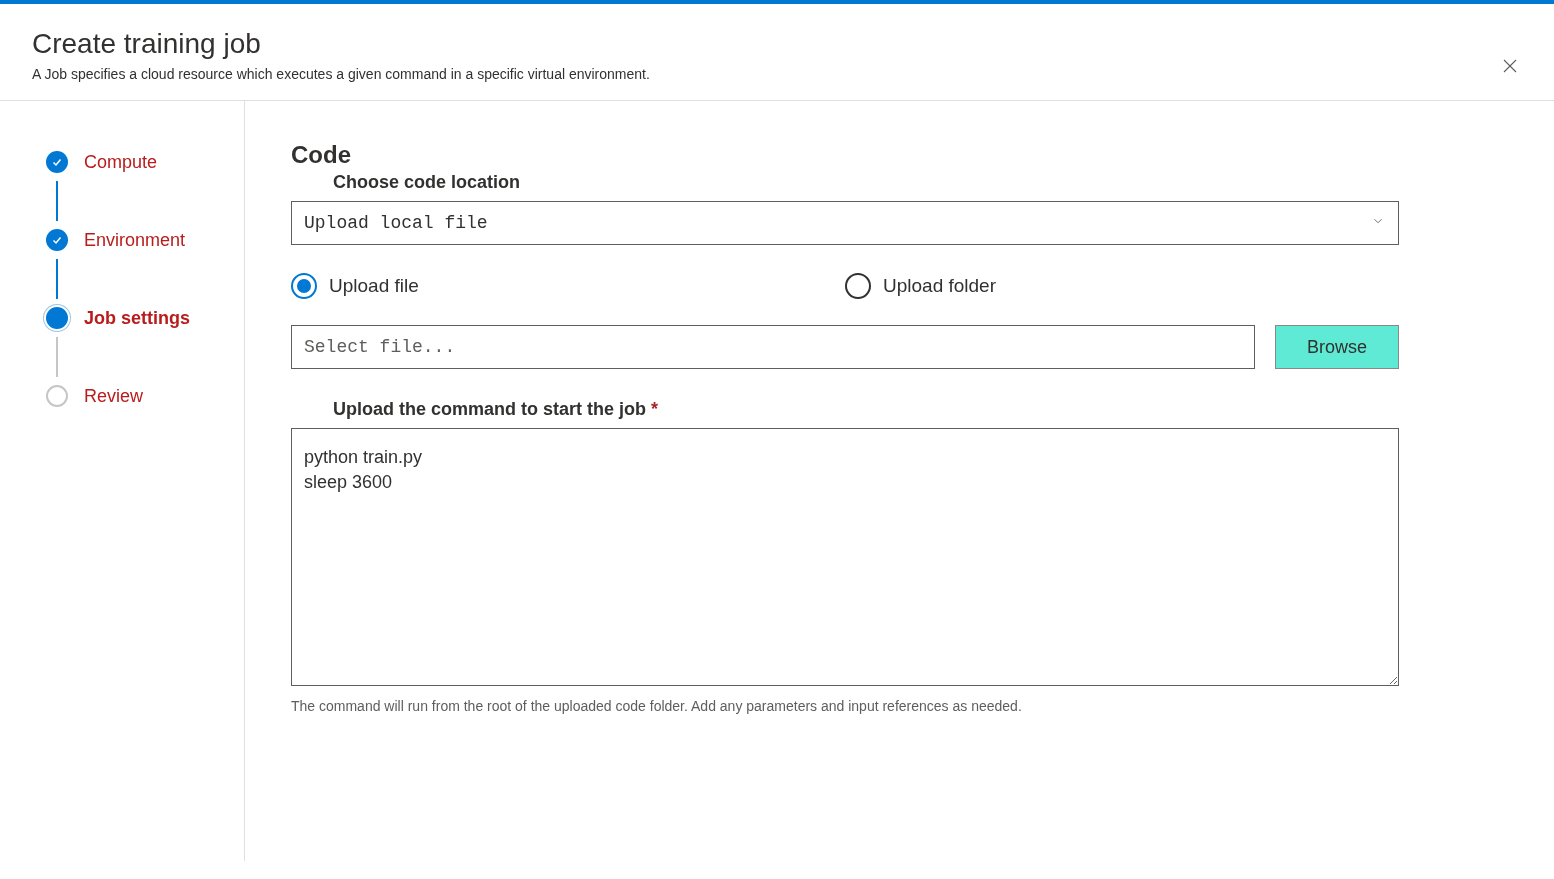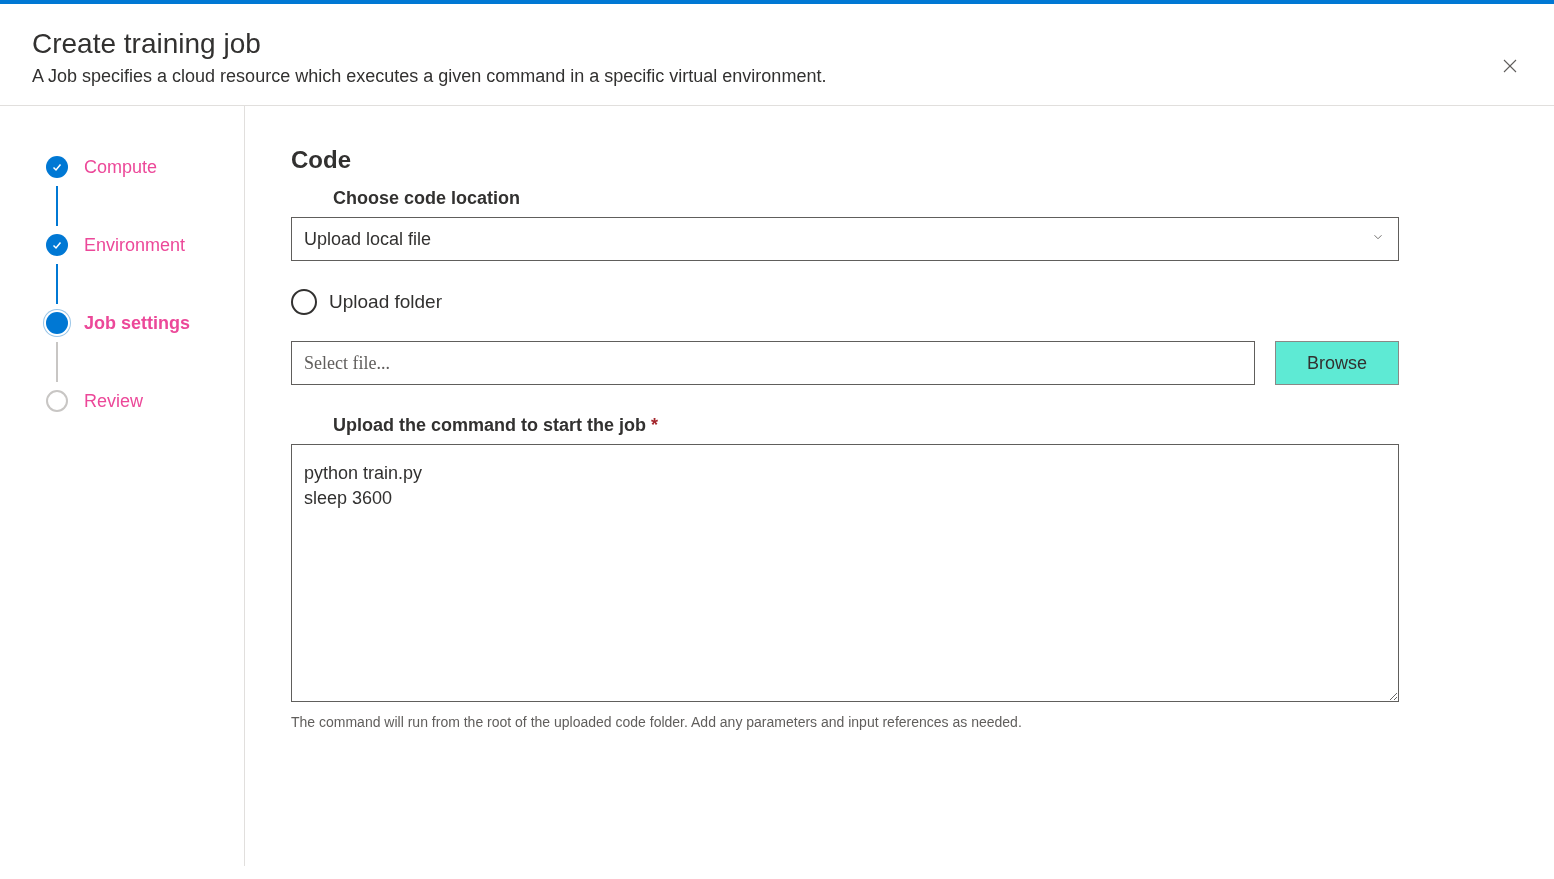--- a/index.html
+++ b/index.html
@@ -22,21 +22,21 @@
       border-bottom: 1px solid #e1dfdd;
       position: relative;
     }
     .header h1 {
       font-size: 28px;
       font-weight: 400;
       color: #323130;
       margin-bottom: 6px;
     }
     .header p {
-      font-size: 18px;
+      font-size: 14px;
       color: #323130;
       font-weight: 400;
     }
     .close-btn {
       position: absolute;
       top: 50px;
       right: 32px;
       width: 24px;
       height: 24px;
       cursor: pointer;
@@ -87,21 +87,21 @@
     .step-icon.current {
       background: #0078d4;
       box-shadow: 0 0 0 2px #fff, 0 0 0 3px #9ac6e8;
     }
     .step-icon.pending {
       background: #fff;
       border: 2px solid #c8c6c4;
     }
     .step-label {
       font-size: 18px;
-      color: #ec4899;
+      color: #b91c1c;
     }
     .step.current .step-label {
       font-weight: 600;
     }
     .connector {
       width: 2px;
       height: 40px;
       margin: 8px 0 8px 10px;
     }
     .connector.done {
@@ -112,21 +112,21 @@
     }
     .main {
       flex: 1;
       padding: 40px 46px;
       max-width: 1200px;
     }
     .section-title {
       font-size: 24px;
       font-weight: 600;
       color: #323130;
-      margin-bottom: 14px;
+      margin-bottom: 3px;
     }
     .field-label {
       font-size: 18px;
       font-weight: 600;
       color: #323130;
       margin-bottom: 8px;
       margin-left: 42px;
     }
     .required {
       color: #a4262c;
@@ -135,21 +135,21 @@
       position: relative;
       margin-bottom: 28px;
     }
     .select {
       width: 100%;
       height: 44px;
       border: 1px solid #605e5c;
       background: #fff;
       padding: 0 40px 0 12px;
       font-size: 18px;
-      font-family: Liberation Sans, sans-serif;
+      font-family: Liberation Mono, monospace;
       color: #323130;
       cursor: pointer;
       appearance: none;
       display: flex;
       align-items: center;
     }
     .select-chevron {
       position: absolute;
       right: 14px;
       top: 50%;
@@ -202,21 +202,21 @@
       display: flex;
       gap: 20px;
       margin-bottom: 30px;
     }
     .file-input {
       flex: 1;
       height: 44px;
       border: 1px solid #605e5c;
       padding: 0 12px;
       font-size: 18px;
-      font-family: Liberation Serif, serif;
+      font-family: Liberation Mono, monospace;
       color: #a16207;
     }
     .file-input::placeholder {
       color: #605e5c;
     }
     .browse-btn {
       width: 124px;
       height: 44px;
       border: 1px solid #8a8886;
       background: #5eead4;
@@ -306,20 +306,24 @@
       </div>
       <div class="select-chevron">
         <svg viewBox="0 0 24 24">
             <polyline points="6,9 12,15 18,9"></polyline>
           </svg>
       </div>
     </div>
 
     <div class="radio-row">
       <div class="radio-option">
+        <div class="radio-circle selected"></div>
+        <span class="radio-label">Upload file</span>
+      </div>
+      <div class="radio-option">
         <div class="radio-circle"></div>
         <span class="radio-label">Upload folder</span>
       </div>
     </div>
 
     <div class="file-row">
       <input class="file-input" placeholder="Select file..." style="">
       <button class="browse-btn">Browse</button>
     </div>
 

